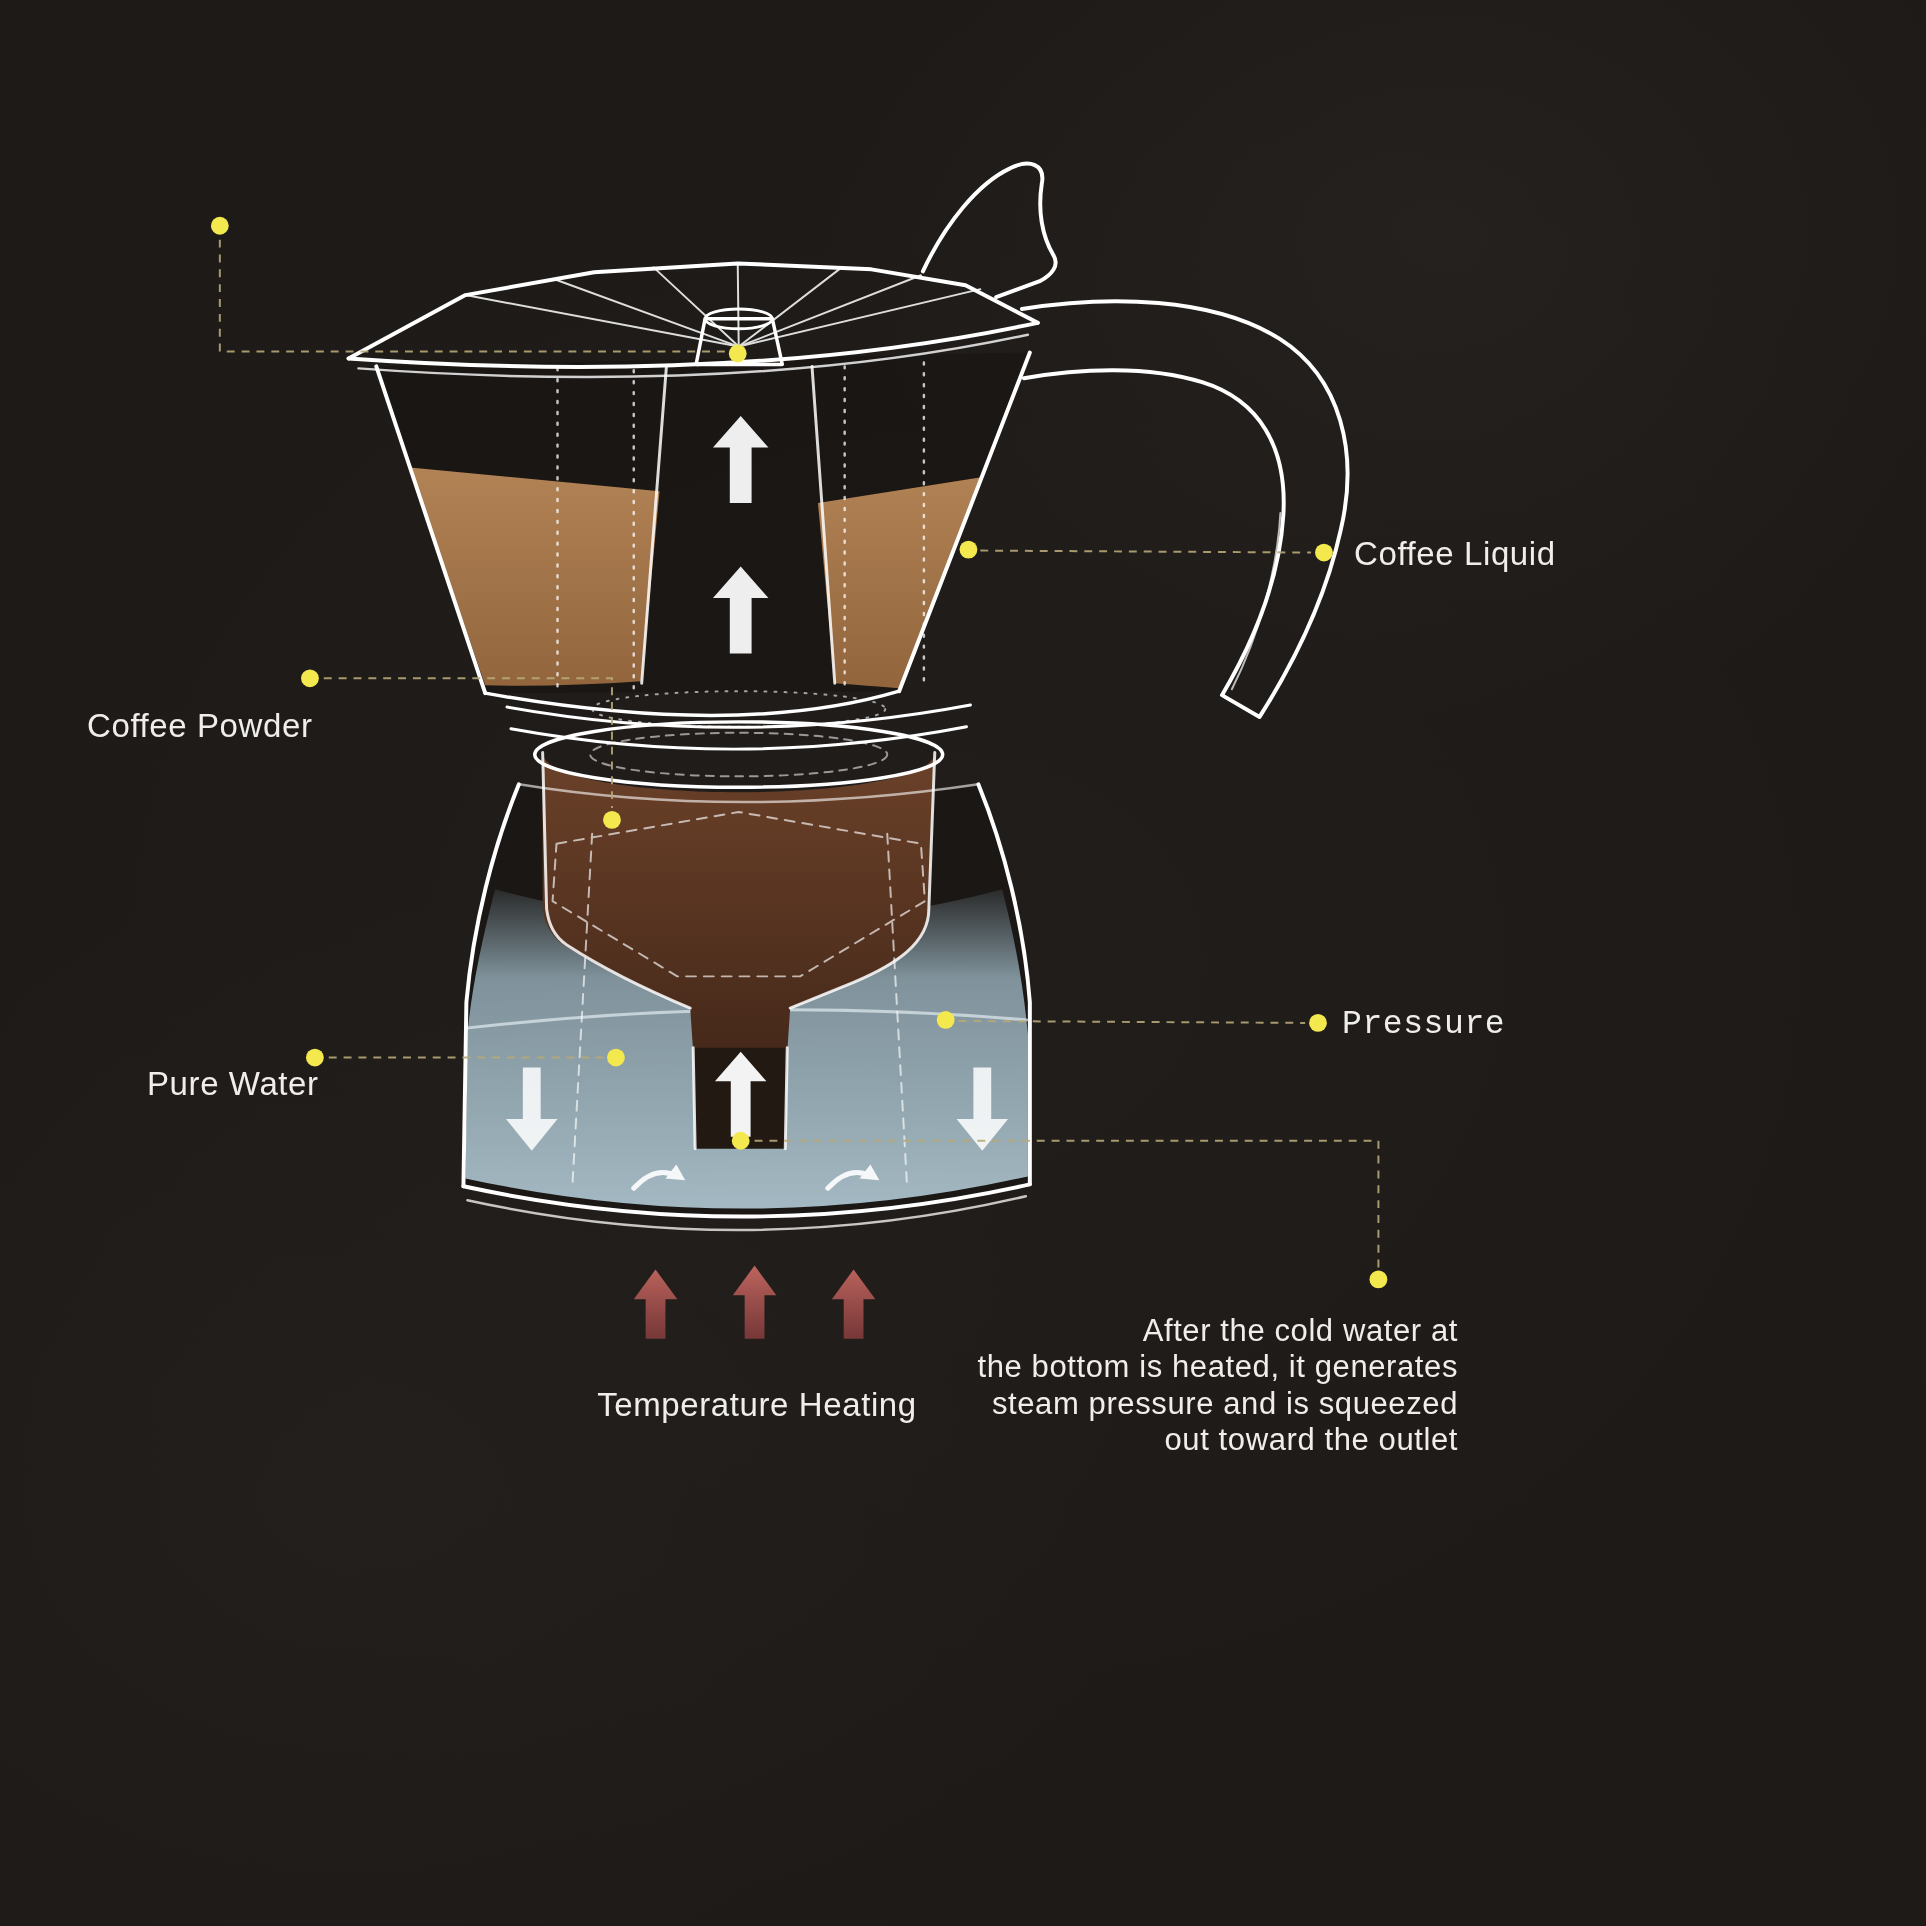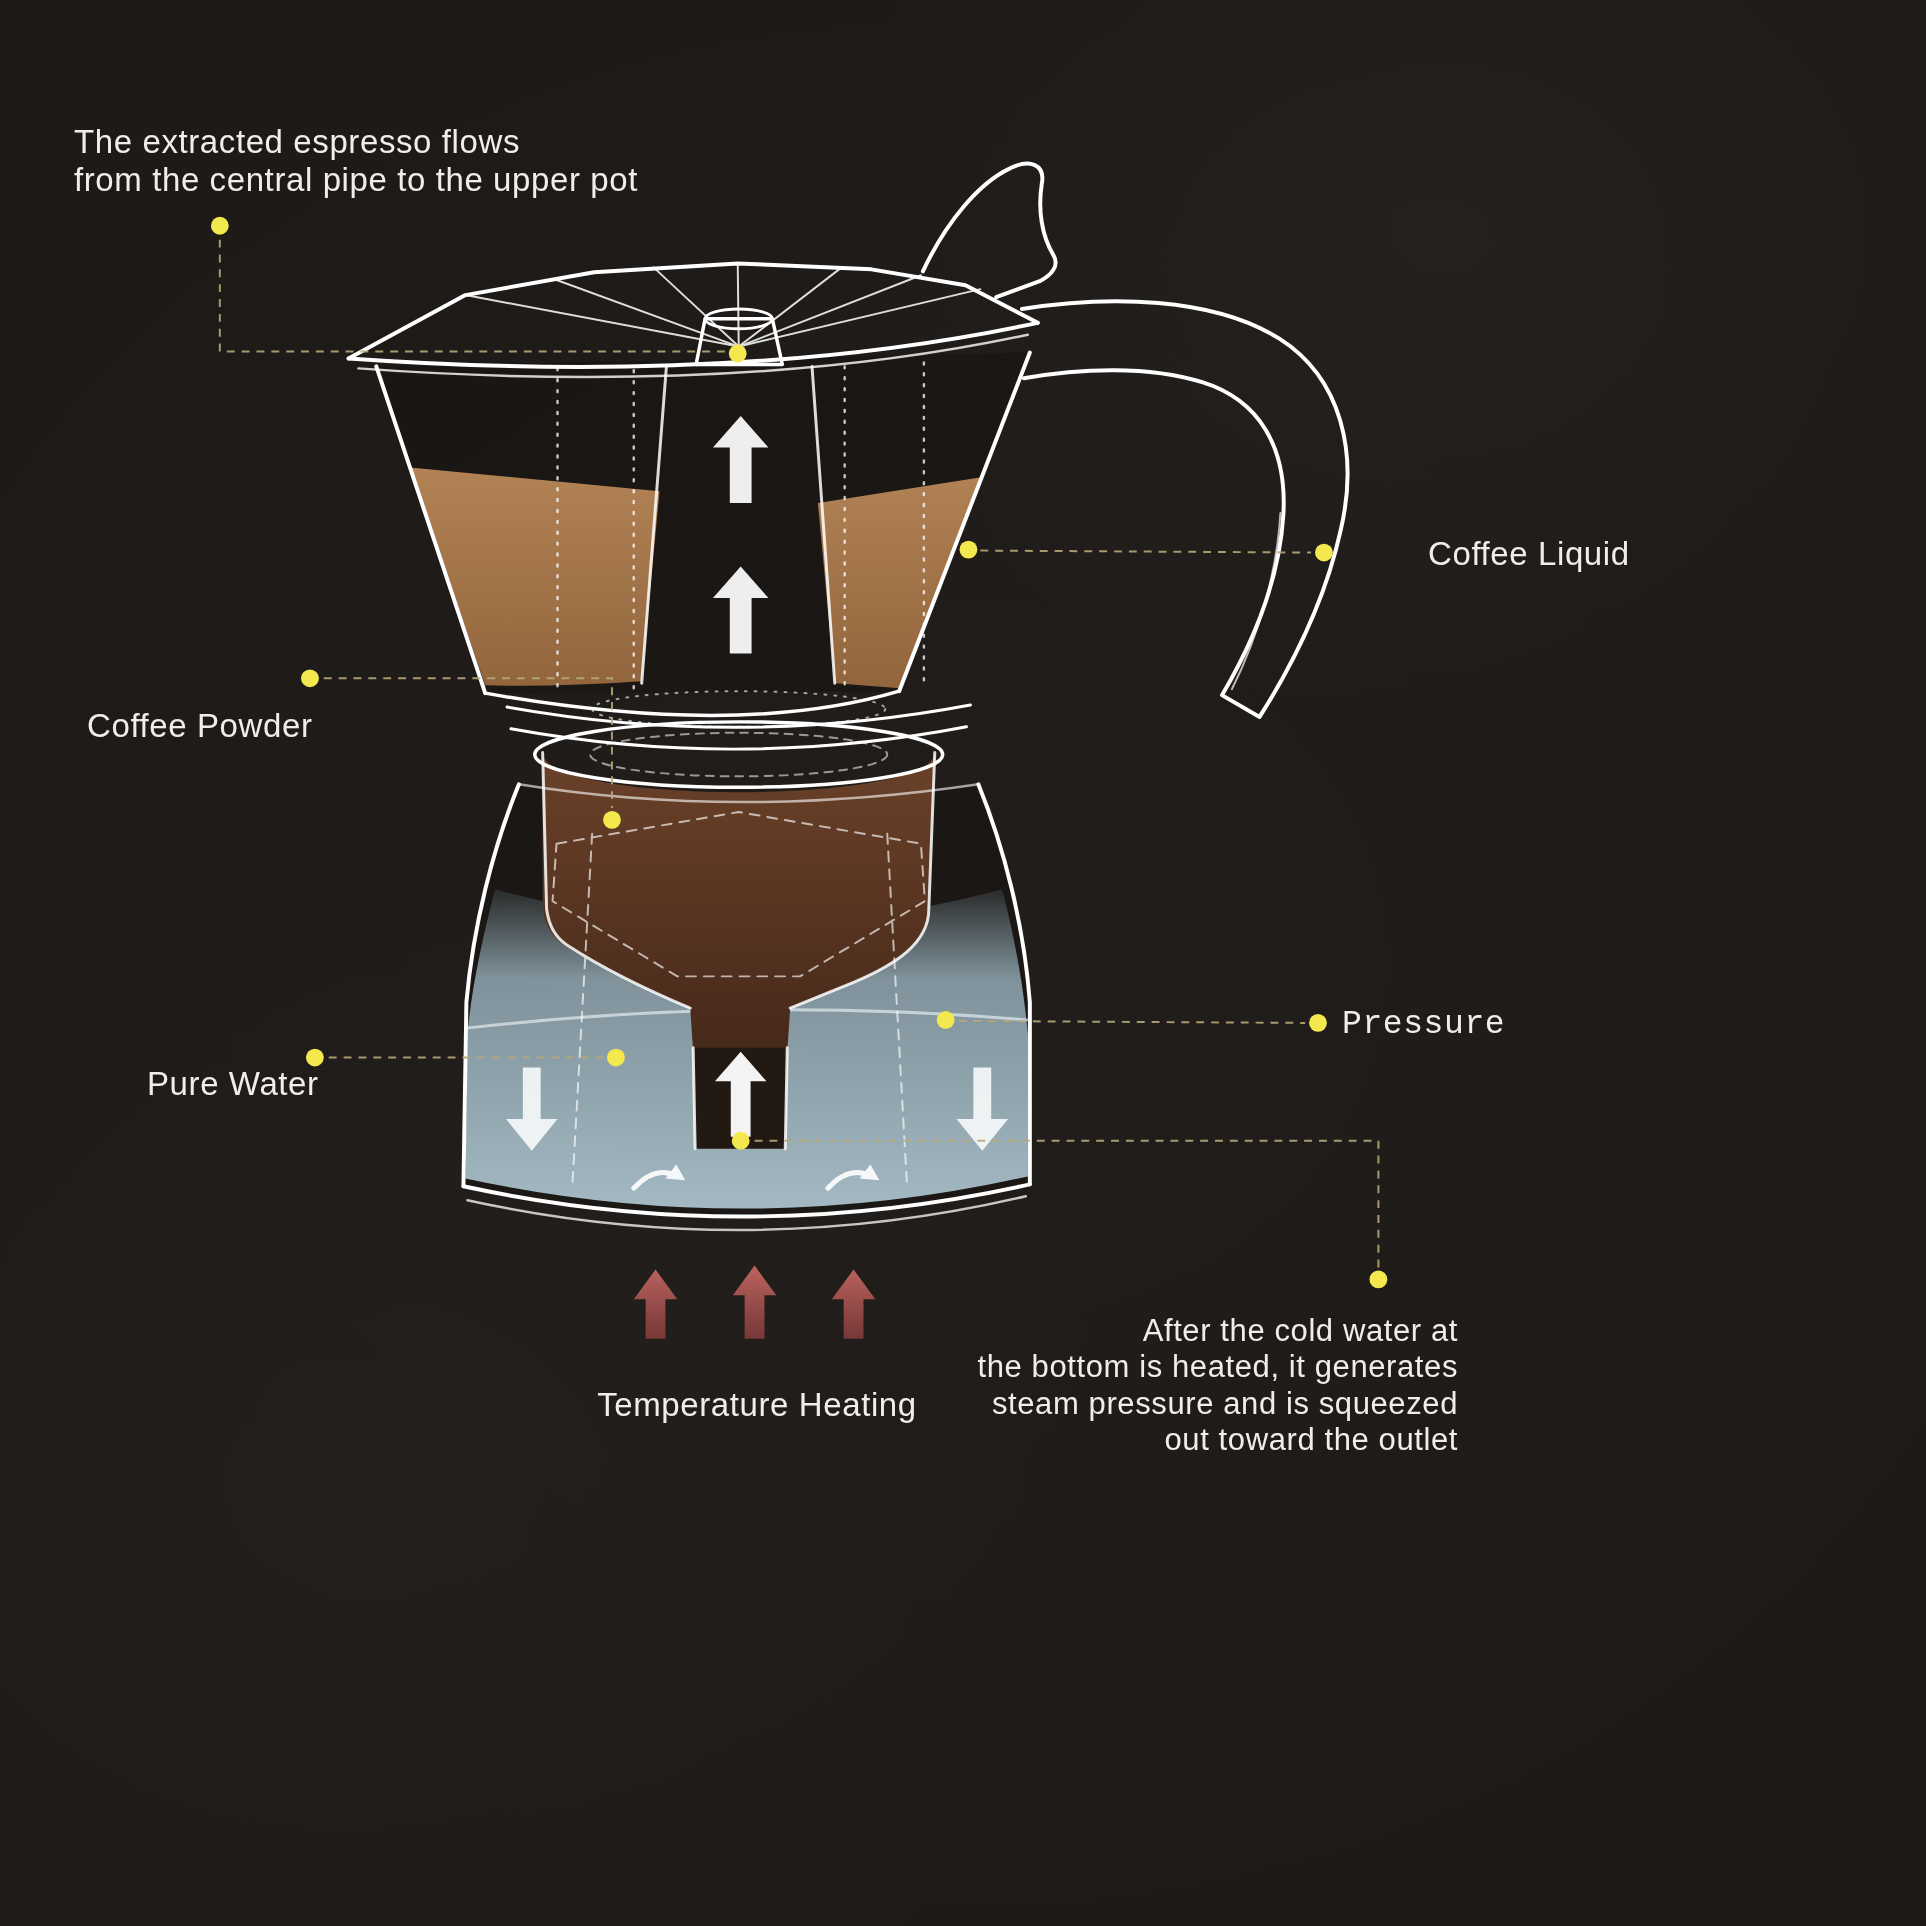--- a/index.html
+++ b/index.html
@@ -168,24 +168,22 @@
       <circle cx="618" cy="828" r="9"></circle>
       <circle cx="318" cy="1068" r="9"></circle>
       <circle cx="622" cy="1068" r="9"></circle>
       <circle cx="955" cy="1030" r="9"></circle>
       <circle cx="1331" cy="1033" r="9"></circle>
       <circle cx="748" cy="1152" r="9"></circle>
       <circle cx="1392" cy="1292" r="9"></circle>
     </g>
   </svg>
 
-  <div class="label" style="left:74px;top:123px;">The extracted espresso flows
-from the central pipe to the upper pot</div>
 
-  <div class="label" style="left:1428px;top:535px;">Coffee Liquid</div>
+  <div class="label" style="left:1354px;top:535px;">Coffee Liquid</div>
 
   <div class="label" style="left:87px;top:659px;margin-top:48px;">Coffee Powder</div>
 
 
   <div class="label" style="left:147px;top:1065px;text-align:right;">Pure Water</div>
 
   <div class="label" style="left:1342px;top:1006px;font-family:Liberation Mono, monospace;">Pressure</div>
 
   <div class="label center" style="left:460px;top:1386px;width:594px;">Temperature Heating</div>
 

